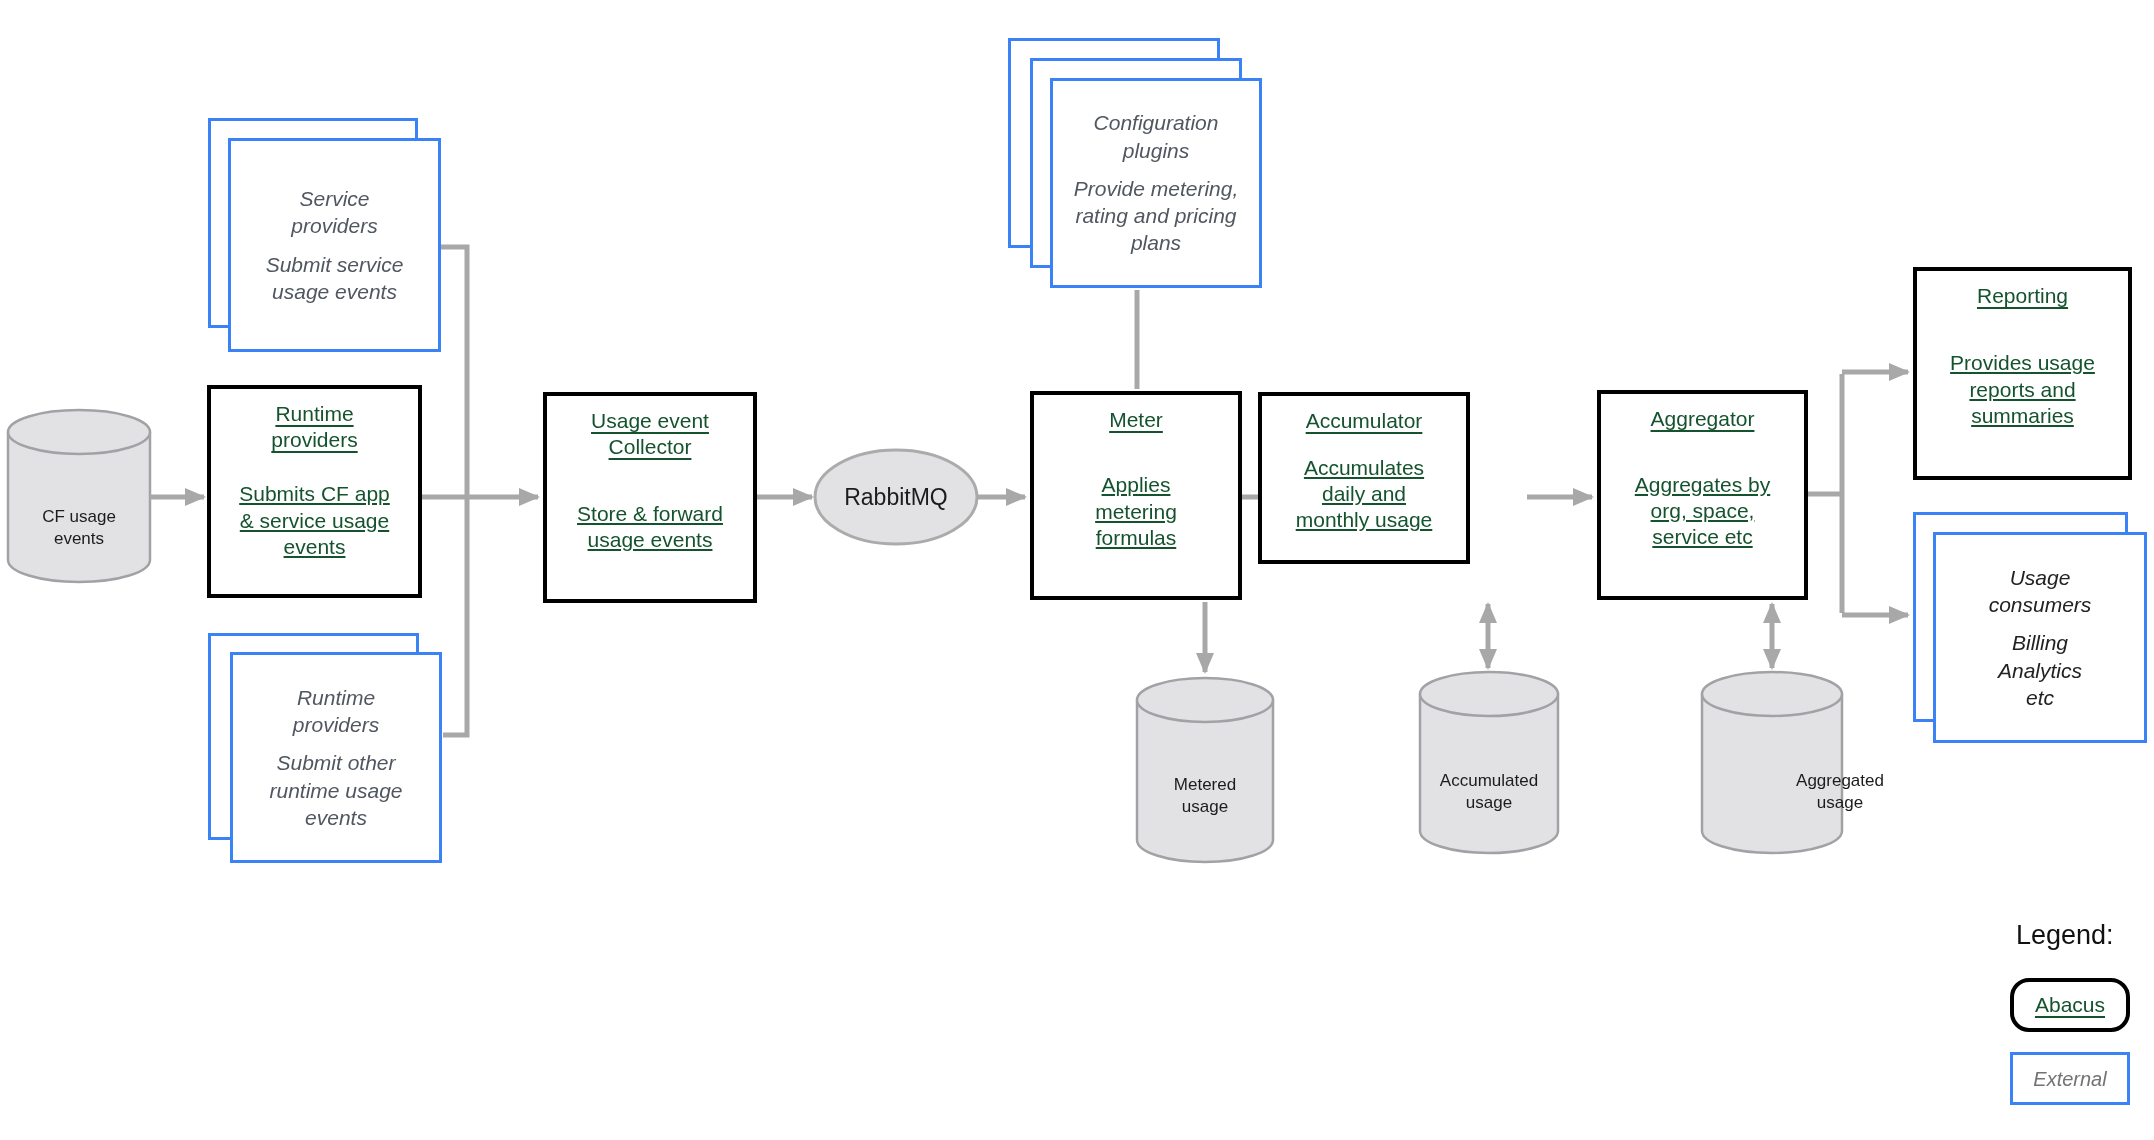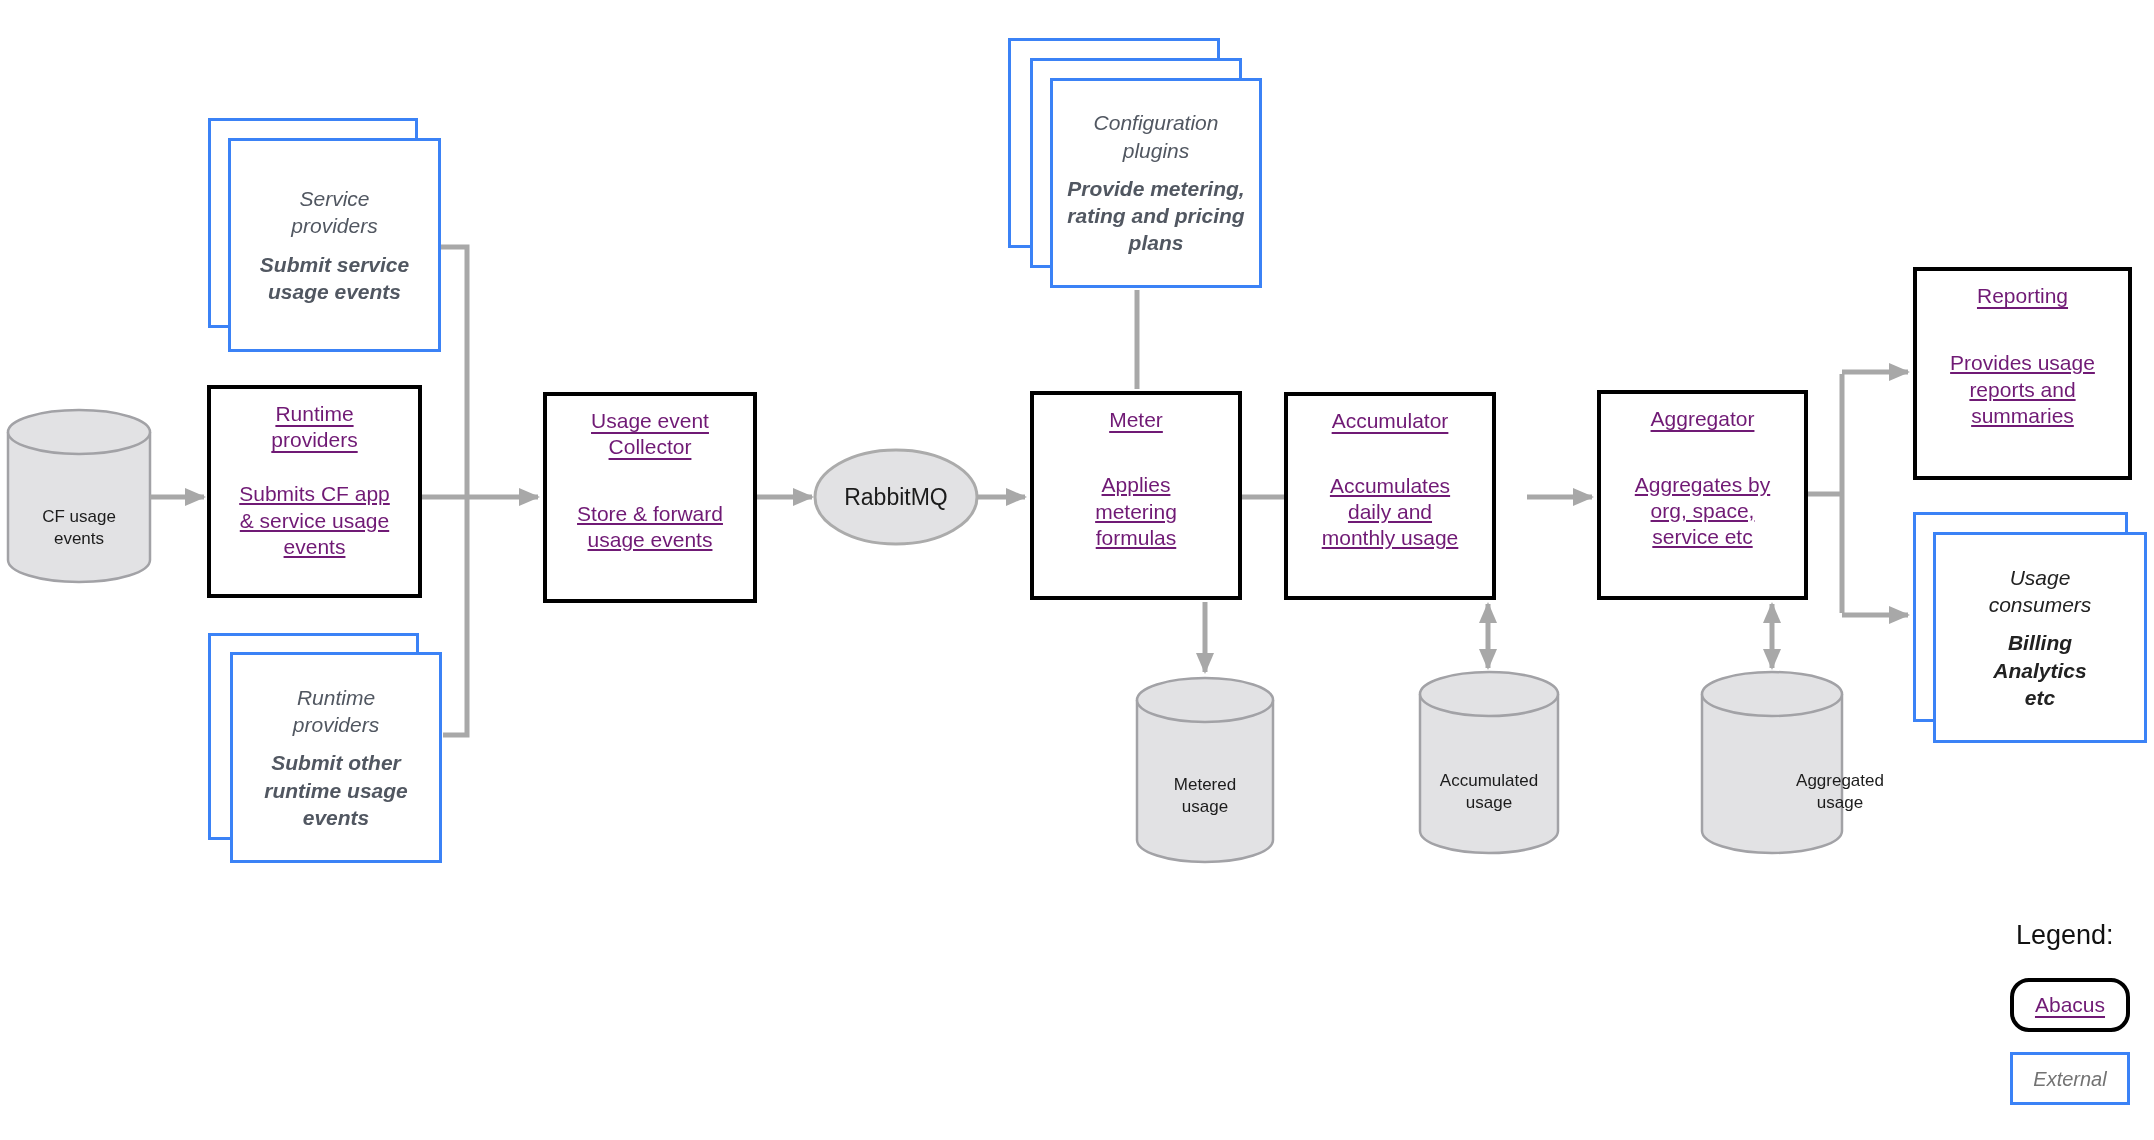--- a/index.html
+++ b/index.html
@@ -1,26 +1,26 @@
 <!DOCTYPE html>
 <html><head>
 <meta charset="utf-8">
 <style>
   html,body{margin:0;padding:0;background:#fff;}
   body, body *{font-family:"Liberation Sans","DejaVu Sans",sans-serif;}
   .stage{position:relative;width:2154px;height:1140px;background:#ffffff;overflow:hidden;}
   .wires{position:absolute;left:0;top:0;}
   .box{position:absolute;box-sizing:border-box;background:#fff;display:flex;flex-direction:column;align-items:center;text-align:center;}
-  .abacus{border:4px solid #000;color:#701a75;font-size:21px;line-height:1.25;}
+  .abacus{border:4px solid #000;color:#14532d;font-size:21px;line-height:1.25;}
   .abacus .t{padding-top:12px;text-decoration:underline;text-underline-offset:4px;white-space:pre-line;}
   .abacus .bwrap{flex:1;display:flex;align-items:center;justify-content:center;}
   .abacus .b{white-space:pre-line;padding-bottom:6px;text-decoration:underline;}
   .ext{border:3px solid #3b82f6;color:#515761;font-style:italic;font-size:21px;line-height:1.3;justify-content:center;}
   .ext .t{white-space:pre-line;}
-  .ext .b{white-space:pre-line;margin-top:11px;font-weight:bold;}
+  .ext .b{white-space:pre-line;margin-top:11px;}
   .ext-dark{color:#222222;}
   .lbl{position:absolute;text-align:center;color:#1c1c1c;white-space:pre-line;}
   .cyl-lbl{font-size:17px;line-height:1.3;margin-top:32px;}
   .mq-lbl{font-size:23px;line-height:1.2;}
   .legend-h{position:absolute;font-size:27px;color:#111;}
   .legend-abacus{justify-content:center;font-size:21px;border-radius:19px;}
   .legend-abacus .t{padding-top:0;}
   .legend-ext{justify-content:center;font-size:20px;color:#737373;}
 </style>
 </head>
@@ -121,21 +121,21 @@
 
   <div class="box abacus" style="left:1030px;top:391px;width:212px;height:209px">
     <div class="t">Meter</div>
     <div class="bwrap">
         <div class="b">Applies
 metering
 formulas</div>
       </div>
   </div>
 
-  <div class="box abacus" style="left:1284px;top:392px;width:212px;height:208px">
+  <div class="box abacus" style="left:1258px;top:392px;width:212px;height:172px">
     <div class="t">Accumulator</div>
     <div class="bwrap">
         <div class="b">Accumulates
 daily and
 monthly usage</div>
       </div>
   </div>
 
   <div class="box abacus" style="left:1597px;top:390px;width:211px;height:210px">
     <div class="t">Aggregator</div>

